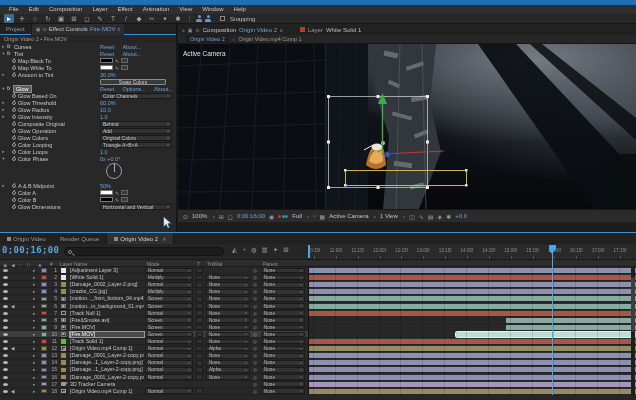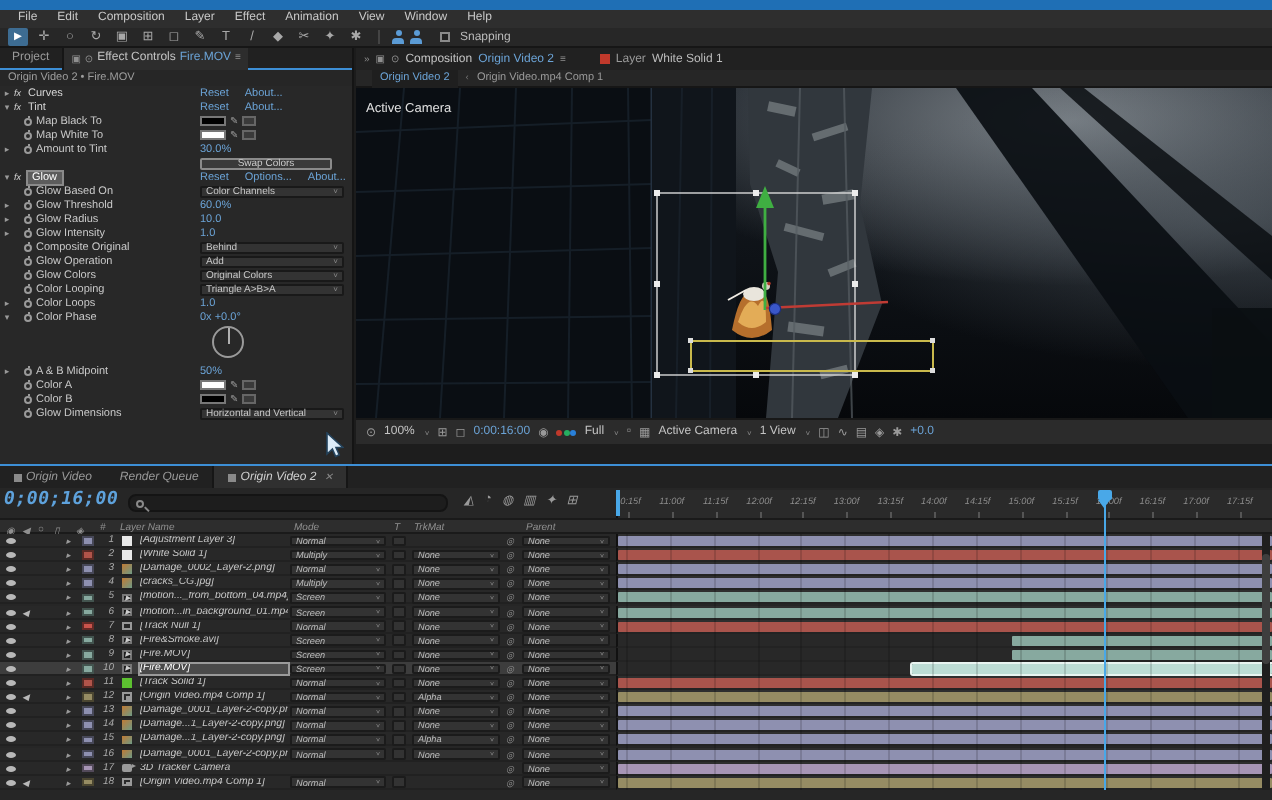--- a/index.html
+++ b/index.html
@@ -77,21 +77,21 @@
     border-top:1px solid #181818; display:flex; align-items:center; gap:4px; padding-left:5px; }
   .cicon { font-size:6px; color:#9a9a9a; }
   .ctext { font-size:6px; color:#c4c4c4; }
   .ctext.blue { color:#6ba3d6; }
   .ccaret { font-size:4px; color:#8a8a8a; margin-left:1px; }
   .rgbdots { width:10px; height:6px; position:relative; }
   .rgbdots i { position:absolute; top:1.5px; width:3px; height:3px; border-radius:50%; }
   .c-bottom { position:absolute; left:0; top:198px; width:458px; height:10px; background:#1d1d1d; }
 
   
-  #timeline { position:absolute; left:0; top:232px; width:636px; height:168px; background:#262626; border-top:1px solid #3d8fd6;font-style:italic; }
+  #timeline { position:absolute; left:0; top:232px; width:636px; height:168px; background:#262626; border-top:1px solid #3d8fd6; }
   .t-tabs { position:relative; height:11px; background:#212121; display:flex; align-items:center; }
   .t-tab { display:flex; align-items:center; gap:2px; padding:0 7px; height:11px; }
   .t-tab .sq { width:4px; height:4px; background:#8a8a8a; }
   .t-tab span.lbl { font-size:6px; color:#9a9a9a; }
   .t-tab.active { background:#303030; border-left:1px solid #161616; border-right:1px solid #161616; }
   .t-tab.active span.lbl { color:#d0d0d0; }
   .t-tab .x { font-size:5px; color:#8a8a8a; margin-left:2px; }
   .t-controls { position:absolute; left:0; top:11px; width:308px; height:15px; background:#262626; }
   #timecode { position:absolute; left:2px; top:1px; font-family:"DejaVu Sans Mono", monospace;
     font-size:9px; font-weight:bold; color:#5ea2dc; letter-spacing:0.3px; }

